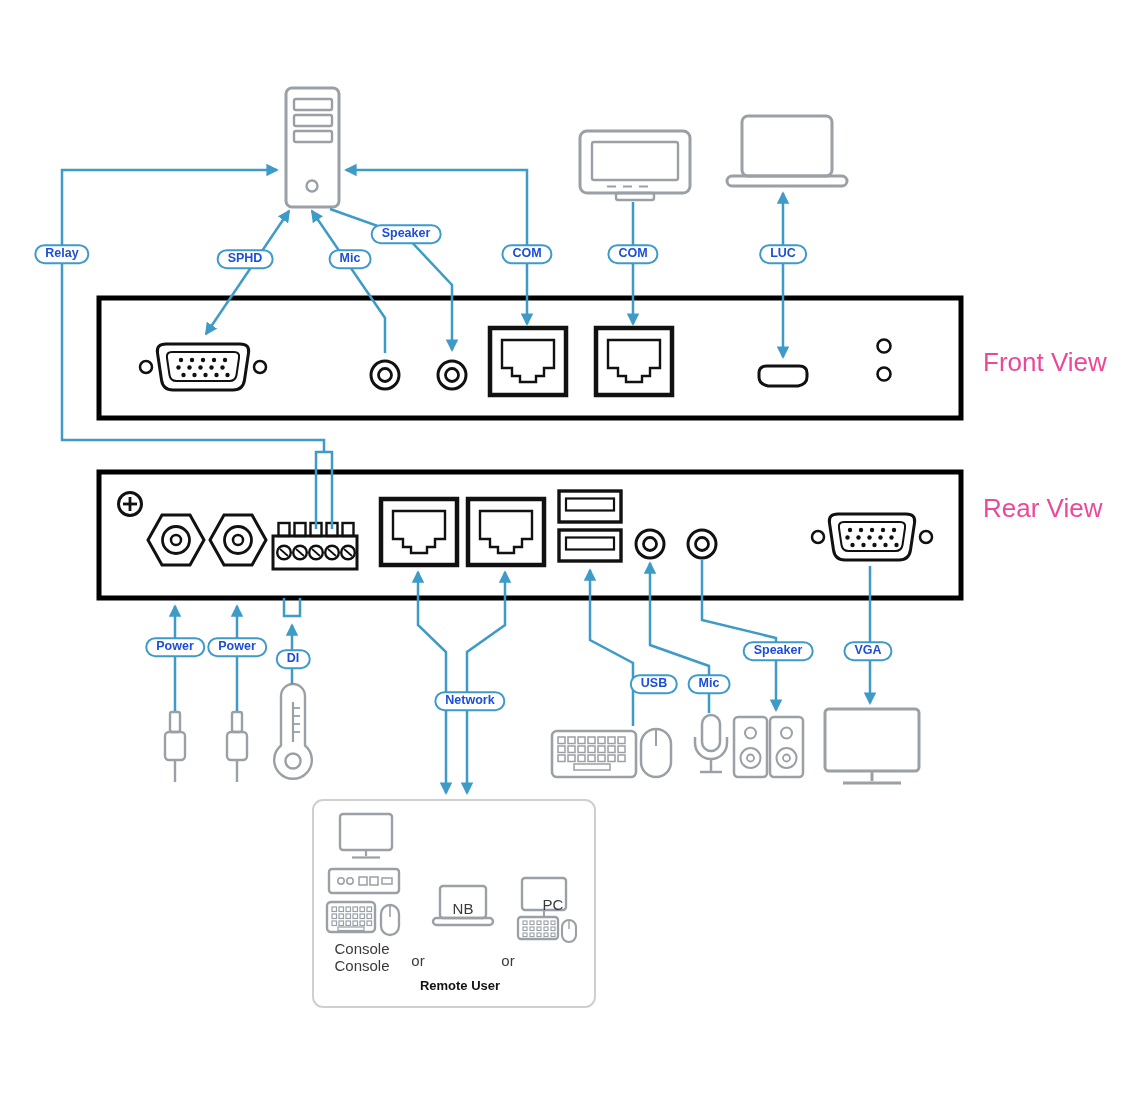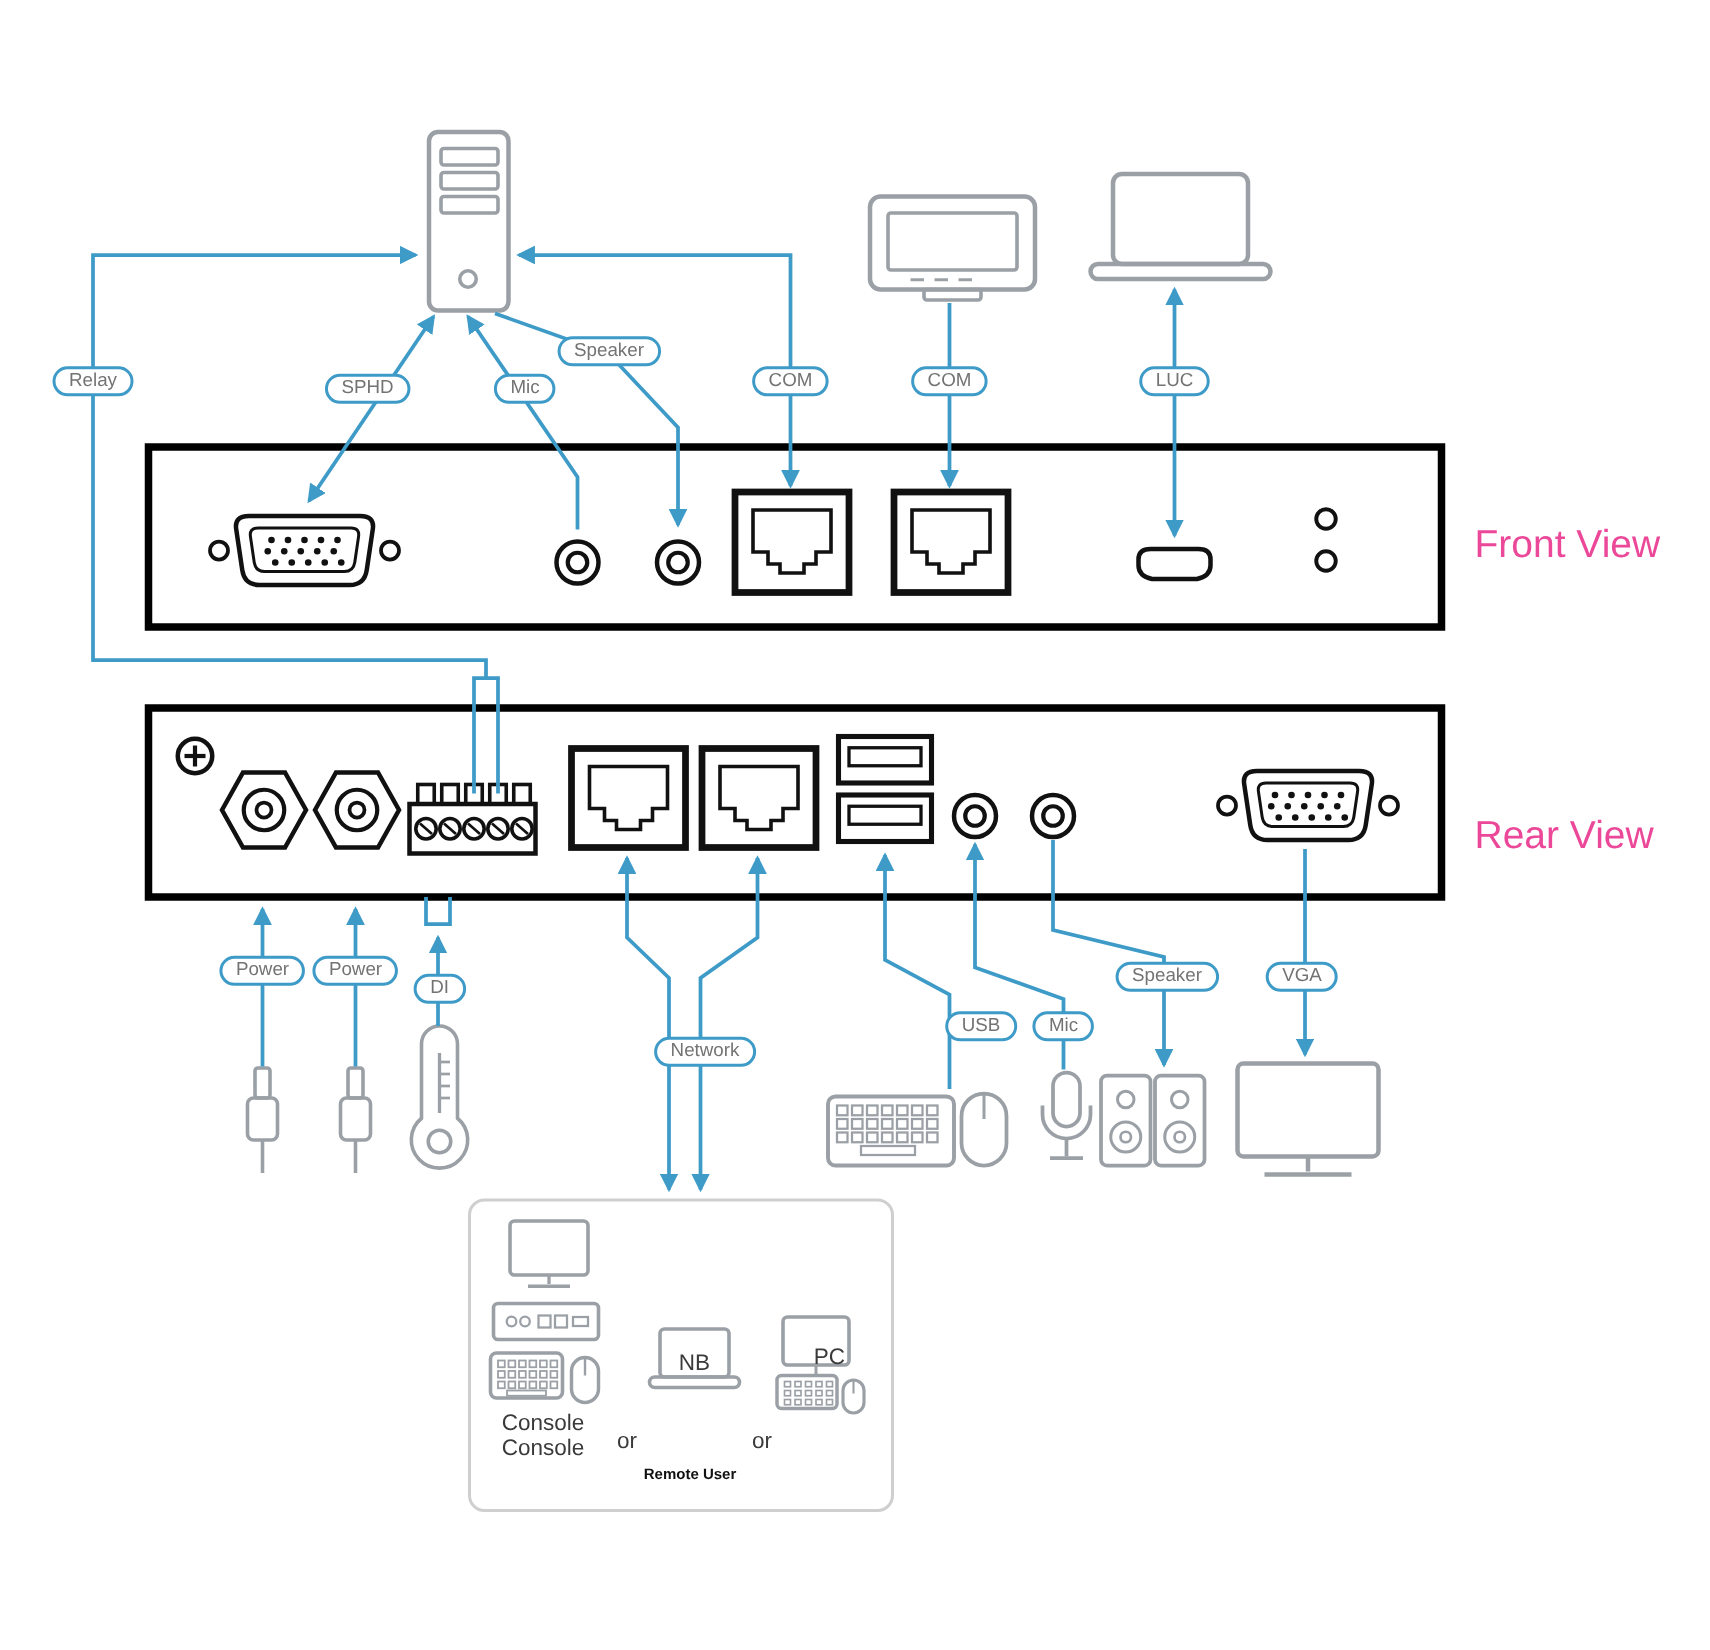--- a/index.html
+++ b/index.html
@@ -3,26 +3,26 @@
 <meta charset="utf-8">
 <style>
   *{margin:0;padding:0;box-sizing:border-box}
   html,body{background:#fff}
   body{font-family:"Liberation Sans",sans-serif}
   .canvas{position:relative;width:1140px;height:1100px;background:#fff;overflow:hidden}
   svg.diagram{position:absolute;left:0;top:0}
   .pill{
     position:absolute;transform:translate(-50%,-50%);
     background:#fff;border:2px solid #3E9BC8;border-radius:12px;
-    padding:0 9px;font-size:12.5px;font-weight:normal;color:#737373;
+    padding:0 9px;font-size:12.5px;font-weight:bold;color:#1d4ed8;
     white-space:nowrap;z-index:5;line-height:1.25;text-align:center;
   }
   .viewlabel{position:absolute;font-size:26px;color:#ec4899;white-space:nowrap;z-index:4}
   .rtext{position:absolute;transform:translateX(-50%);font-size:15px;color:#3a3a3a;white-space:nowrap;text-align:center;z-index:4}
-  .rtitle{font-weight:bold;color:#111;font-size:10px}
+  .rtitle{font-weight:bold;color:#111;font-size:13px}
 </style>
 </head>
 <body>
 
 <div class="canvas">
 
 <svg class="diagram" width="1140" height="1100" viewBox="0 0 1140 1100">
   <defs>
     <marker id="arw" viewBox="0 0 10 10" refX="8.5" refY="5" markerWidth="5" markerHeight="5" orient="auto-start-reverse" fill="#3E9BC8">
       <path d="M0,0 L10,5 L0,10 Z"></path>
@@ -364,21 +364,21 @@
 <div class="pill" style="left:175px;top:647px">Power</div>
 <div class="pill" style="left:237px;top:647px">Power</div>
 <div class="pill" style="left:293px;top:659px">DI</div>
 <div class="pill" style="left:470px;top:701px">Network</div>
 <div class="pill" style="left:654px;top:684px">USB</div>
 <div class="pill" style="left:709px;top:684px">Mic</div>
 <div class="pill" style="left:778px;top:651px">Speaker</div>
 <div class="pill" style="left:868px;top:651px">VGA</div>
 
 <div class="viewlabel" style="left:983px;top:347px">Front View</div>
-<div class="viewlabel" style="left:983px;top:541px">Rear View</div>
+<div class="viewlabel" style="left:983px;top:493px">Rear View</div>
 
 <div class="rtext" style="left:362px;top:940px">Console</div>
 <div class="rtext" style="left:362px;top:957px">Console</div>
 <div class="rtext" style="left:418px;top:952px">or</div>
 <div class="rtext" style="left:463px;top:900px">NB</div>
 <div class="rtext" style="left:508px;top:952px">or</div>
 <div class="rtext" style="left:553px;top:896px">PC</div>
 <div class="rtext rtitle" style="left:460px;top:978px">Remote User</div>
 
 </div>

